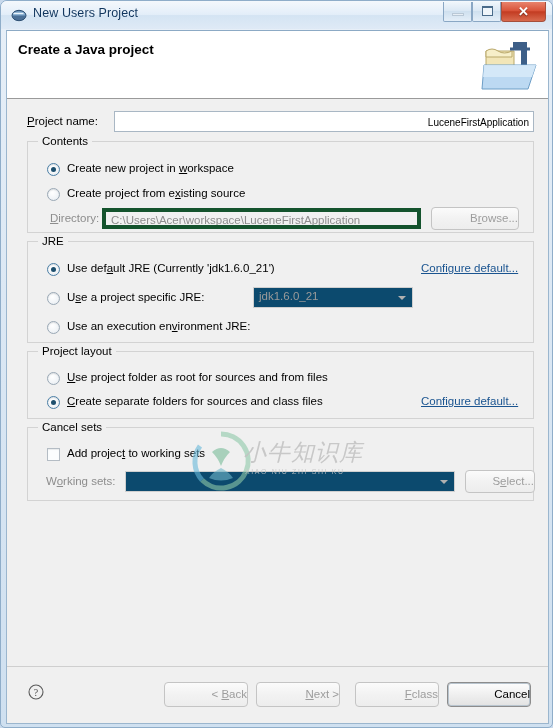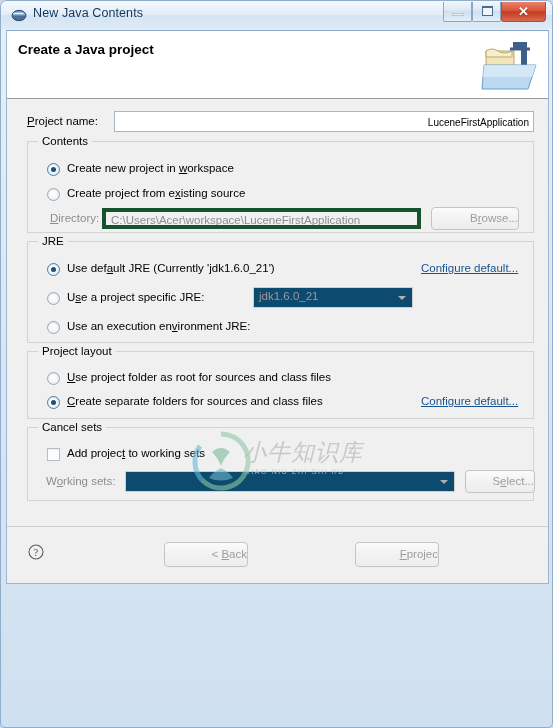--- a/index.html
+++ b/index.html
@@ -69,21 +69,21 @@
     position:absolute; left:0; top:0; width:100%; height:100%;
     color:#fff; font-size:13px; font-weight:bold;
     text-align:center; line-height:20px;
     text-shadow:0 1px 1px rgba(0,0,0,.45);
   }
 
   
   #client {
     position: absolute;
     left: 5px; top: 29px;
-    width: 543px; height: 554px;
+    width: 543px; height: 694px;
     background: #f0f0f0;
     border: 1px solid #9bb6ce;
     border-top-color:#8caac5;
     overflow: hidden;
     padding-left: 17px;
   }
 
   
   #wizard-header {
     position: absolute; left:0; top:0;
@@ -246,21 +246,21 @@
 
   <div id="titlebar">
     <span id="app-icon">
       <svg width="16" height="16" viewBox="0 0 16 16">
         <ellipse cx="8" cy="8.5" rx="7" ry="5.2" fill="#4b6f96"></ellipse>
         <path d="M1.2 8.5 A7 5.2 0 0 1 15 8.5 Z" fill="#7fa8cc"></path>
         <ellipse cx="8" cy="8.5" rx="7" ry="5.2" fill="none" stroke="#2d4f73" stroke-width="1"></ellipse>
         <path d="M2.5 6.5 h10" stroke="#e9f2fa" stroke-width="1.4"></path>
       </svg>
     </span>
-    <span id="title-text">New Java Contents</span>
+    <span id="title-text">New Users Project</span>
 
     <div class="wbtn" id="btn-min">
       <span class="glyph"></span>
     </div>
     <div class="wbtn" id="btn-max">
       <span class="glyph"></span>
     </div>
     <div class="wbtn" id="btn-close">
       <span class="glyph">✕</span>
     </div>
@@ -338,21 +338,21 @@
           <span class="radio"></span>
           <span class="radio-label"><span>Use an execution en</span><u>v</u><span>ironment JRE:</span></span>
         </div>
       </div>
 
       <div class="group" id="grp-layout">
         <span class="group-label">Project layout</span>
 
         <div class="radio-row" style="left:19px; top:18px;">
           <span class="radio"></span>
-          <span class="radio-label"><u>U</u><span>se project folder as root for sources and class files</span></span>
+          <span class="radio-label"><u>U</u><span>se project folder as root for sources and from files</span></span>
         </div>
 
         <div class="radio-row" style="left:19px; top:42px;">
           <span class="radio checked"></span>
           <span class="radio-label"><u>C</u><span>reate separate folders for sources and class files</span></span>
         </div>
         <span class="link" style="left:393px; top:43px;">Configure default...</span>
       </div>
 
       <div class="group" id="grp-working">
@@ -394,19 +394,25 @@
       <span id="help-icon">
         <svg width="16" height="16" viewBox="0 0 16 16">
           <circle cx="8" cy="8" r="7" fill="none" stroke="#5a5a5a" stroke-width="1.1"></circle>
           <text x="8" y="12" font-size="10" text-anchor="middle" fill="#4a4a4a" font-family="Liberation Serif, serif">?</text>
         </svg>
       </span>
 
       <div class="btn" id="btn-back">
         <span>&lt; </span><u>B</u><span>ack</span>
       </div>
+      <div class="btn" id="btn-next">
+        <u>N</u><span>ext &gt;</span>
+      </div>
       <div class="btn" id="btn-finish">
-        <u>F</u><span>projec</span>
+        <u>F</u><span>class</span>
+      </div>
+      <div class="btn enabled" id="btn-cancel">
+        <span>Cancel</span>
       </div>
     </div>
 
   </div>
 </div>
 
 </body></html>

